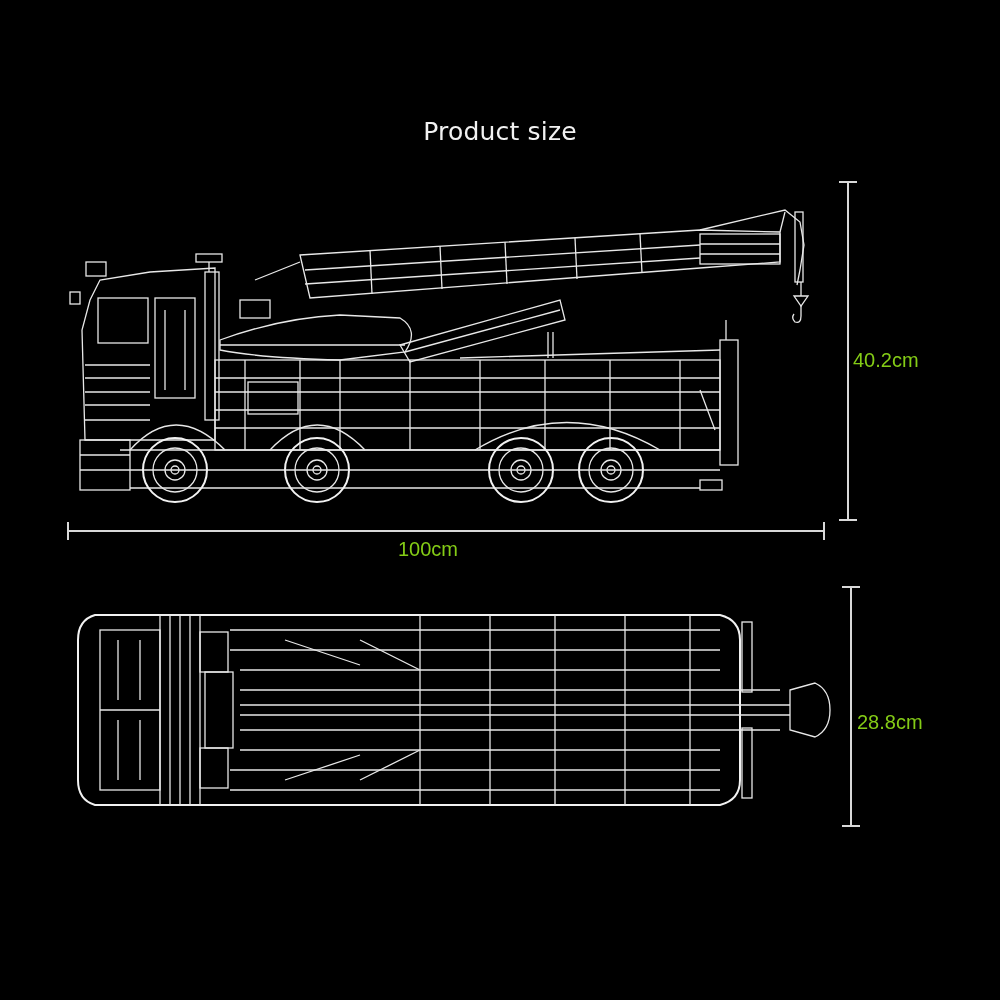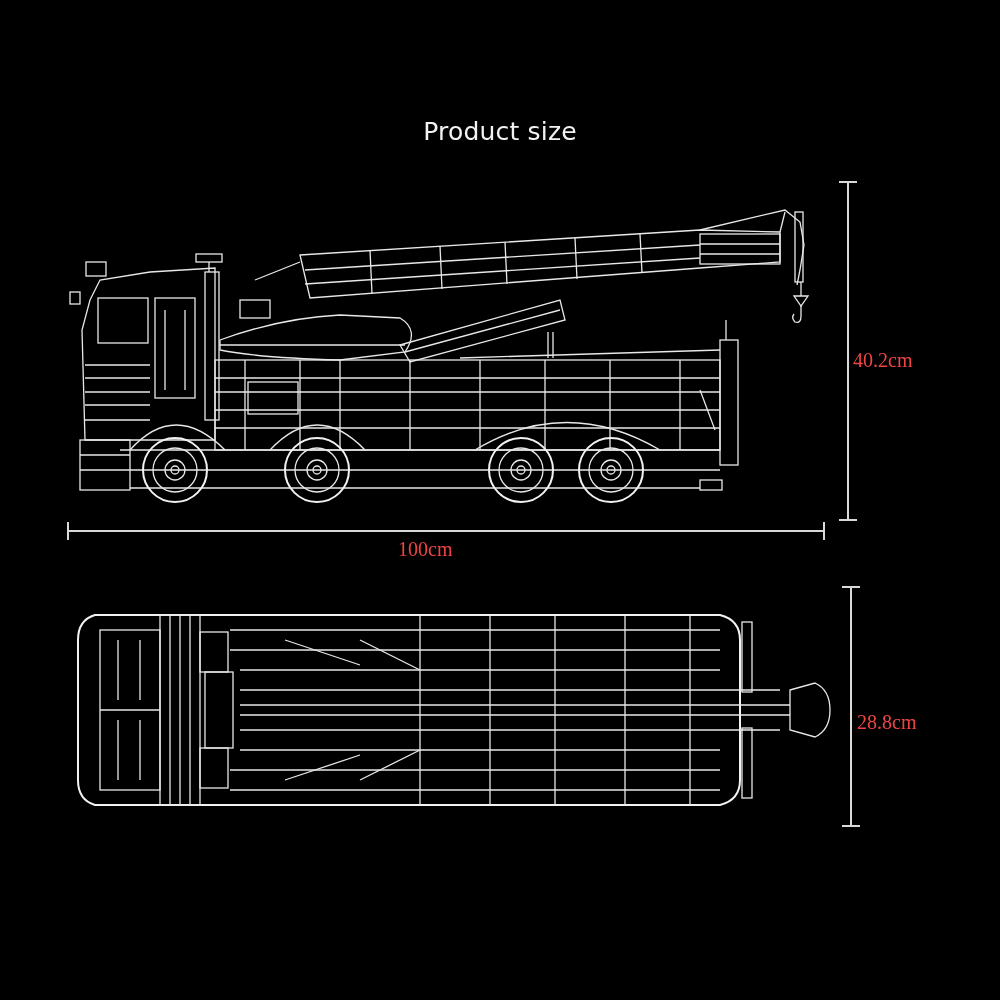--- a/index.html
+++ b/index.html
@@ -1,18 +1,18 @@
 <!DOCTYPE html>
 <html><head>
 <meta charset="utf-8">
 <style>
   html, body { margin: 0; padding: 0; background: #000; }
   body { width: 1000px; height: 1000px; position: relative; overflow: hidden; font-family: "Liberation Sans", sans-serif; color: #fff; }
   .title { position: absolute; top: 117px; left: 0; width: 1000px; text-align: center; font-family: "DejaVu Sans", sans-serif; font-size: 25px; color: #f2f2f2; letter-spacing: 0.2px; }
-  .dim-label { position: absolute; font-family: Liberation Serif, serif; font-size: 20px; color: #ef4444; }
+  .dim-label { position: absolute; font-family: Liberation Sans, sans-serif; font-size: 20px; color: #84cc16; }
   svg.draw { position: absolute; left: 0; top: 0; }
   .ln { stroke: #e8e8e8; fill: none; stroke-width: 1.3; }
   .lnb { stroke: #f2f2f2; fill: none; stroke-width: 2; }
   .dimline { stroke: #d9d9d9; stroke-width: 2; fill: none; }
 </style>
 </head>
 <body>
 
 <div class="title">Product size</div>
 

